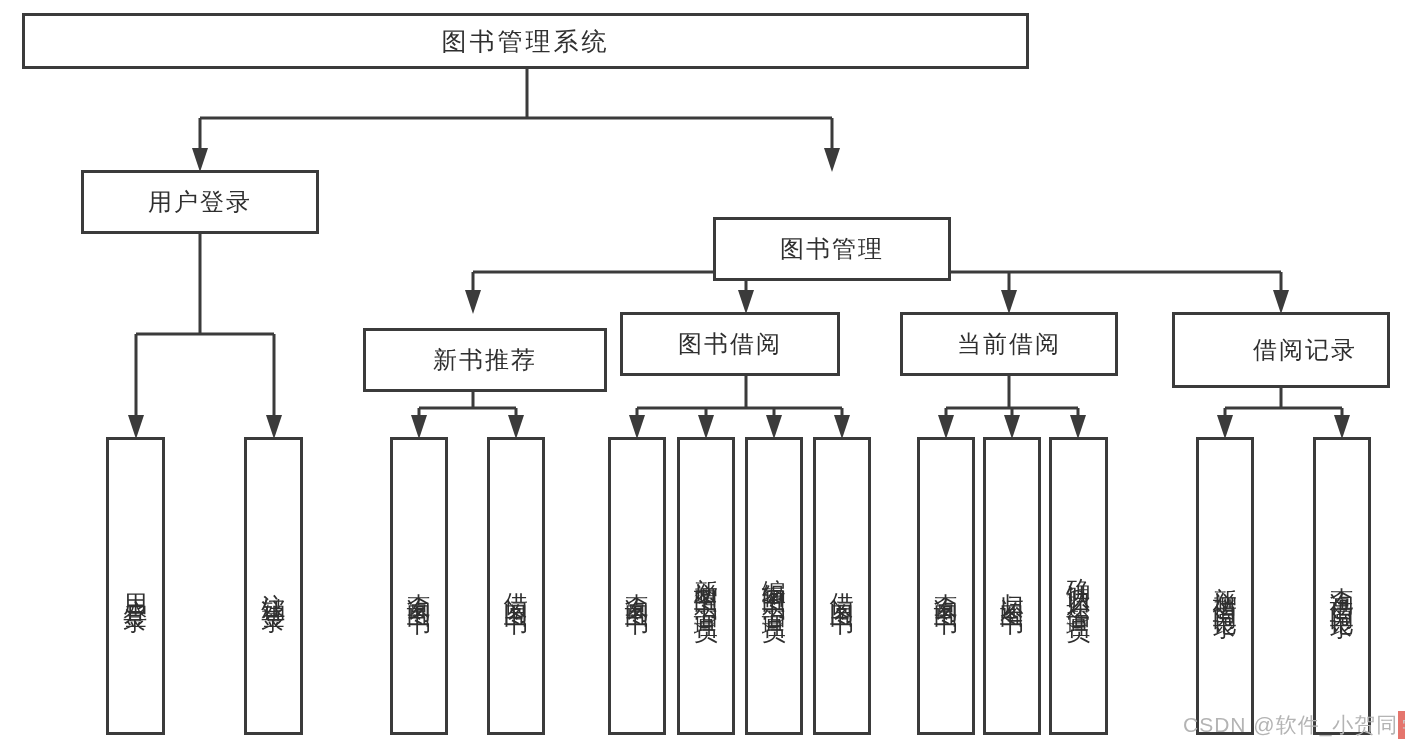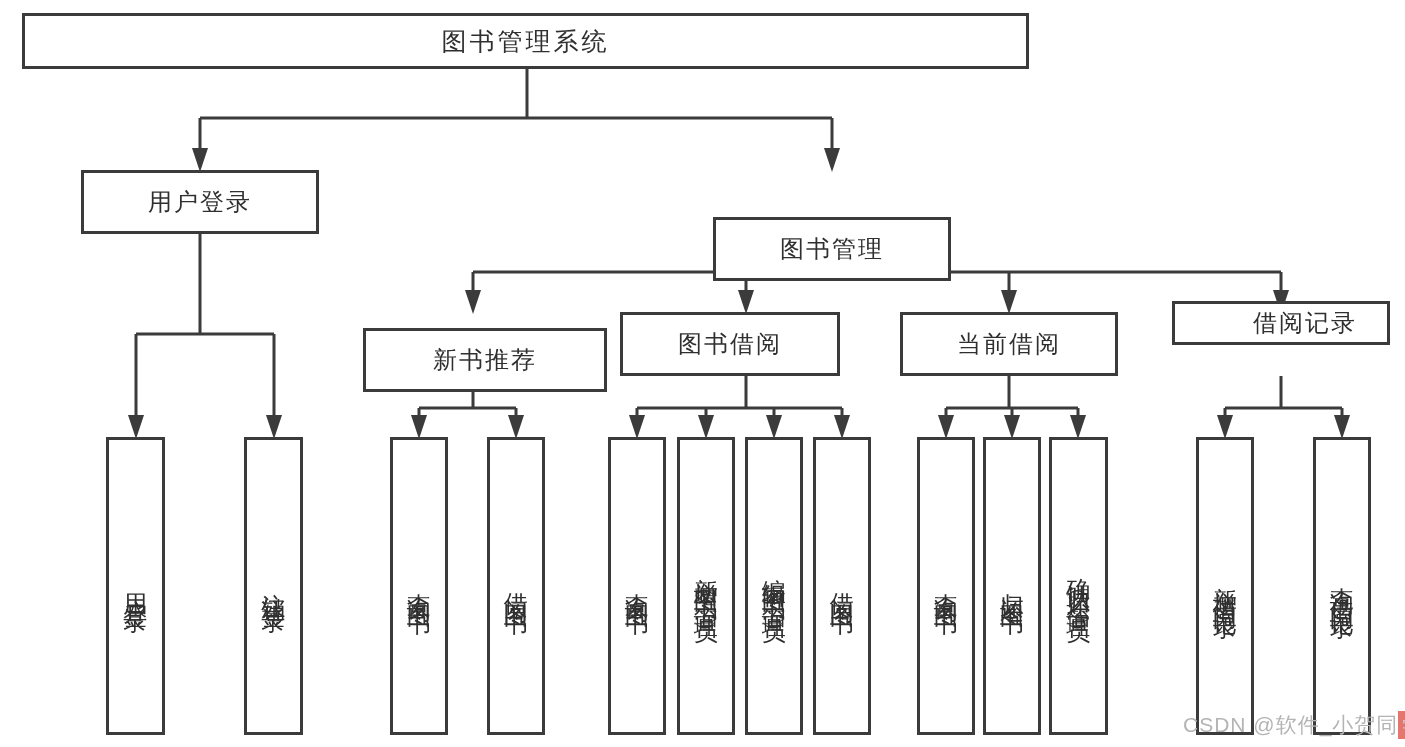--- a/index.html
+++ b/index.html
@@ -104,21 +104,21 @@
 
   <div class="box hnode" style="left:363px; top:328px; width:244px; height:64px;">
     <span>新书推荐</span>
   </div>
   <div class="box hnode" style="left:620px; top:312px; width:220px; height:64px;">
     <span>图书借阅</span>
   </div>
   <div class="box hnode" style="left:900px; top:312px; width:218px; height:64px;">
     <span>当前借阅</span>
   </div>
-  <div class="box hnode" style="left:1172px; top:301px; width:218px; height:44px;padding-left:48px;">
+  <div class="box hnode" style="left:1172px; top:312px; width:218px; height:76px;padding-left:48px;">
     <span>借阅记录</span>
   </div>
 
   <div class="box leaf" style="left:106px; width:59px;">
     <span class="vtext">用户登录</span>
   </div>
   <div class="box leaf" style="left:244px; width:59px;">
     <span class="vtext">注销登录</span>
   </div>
 

